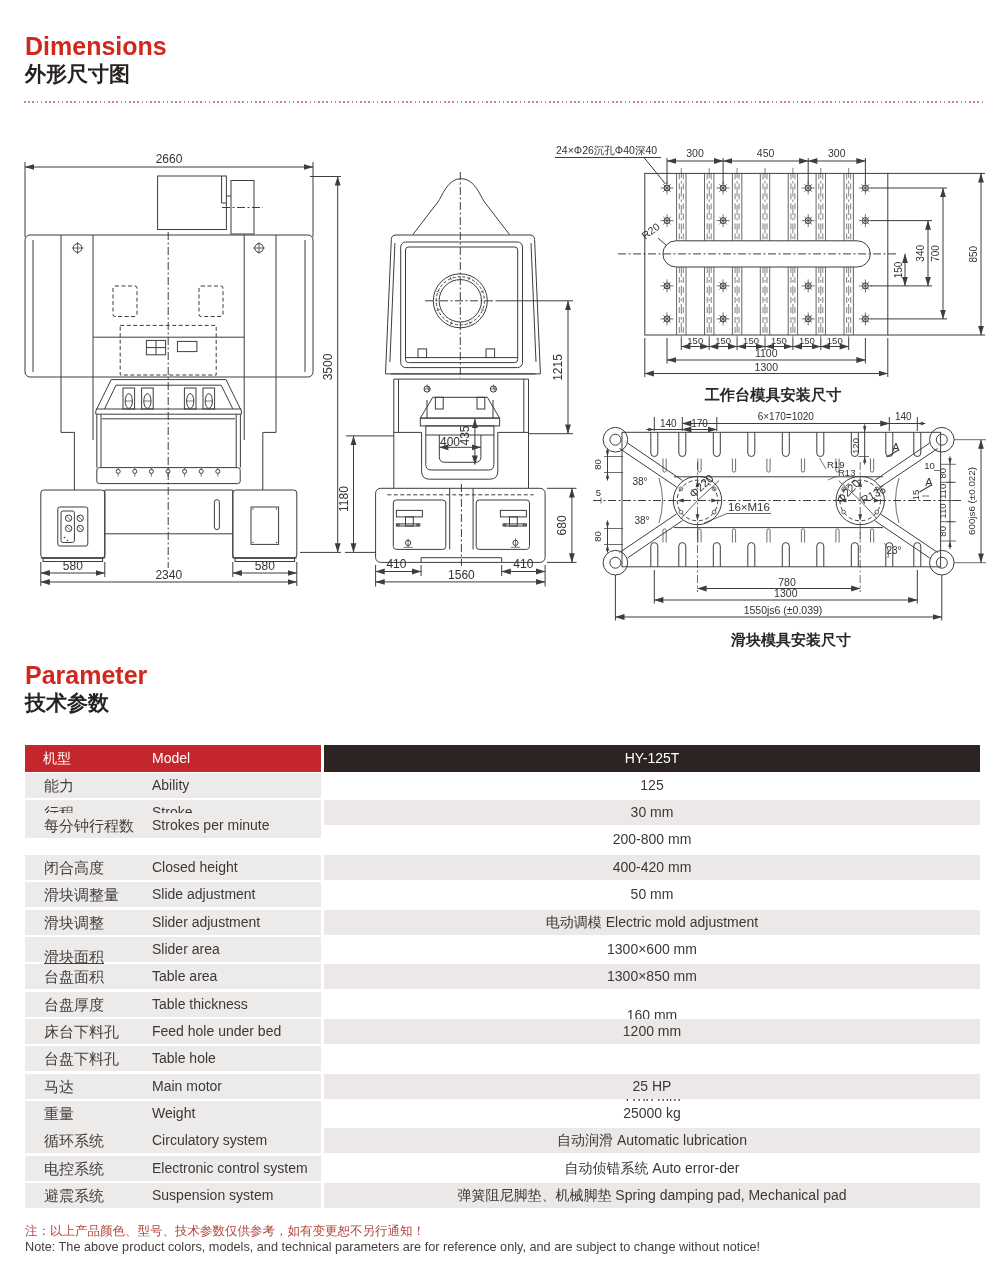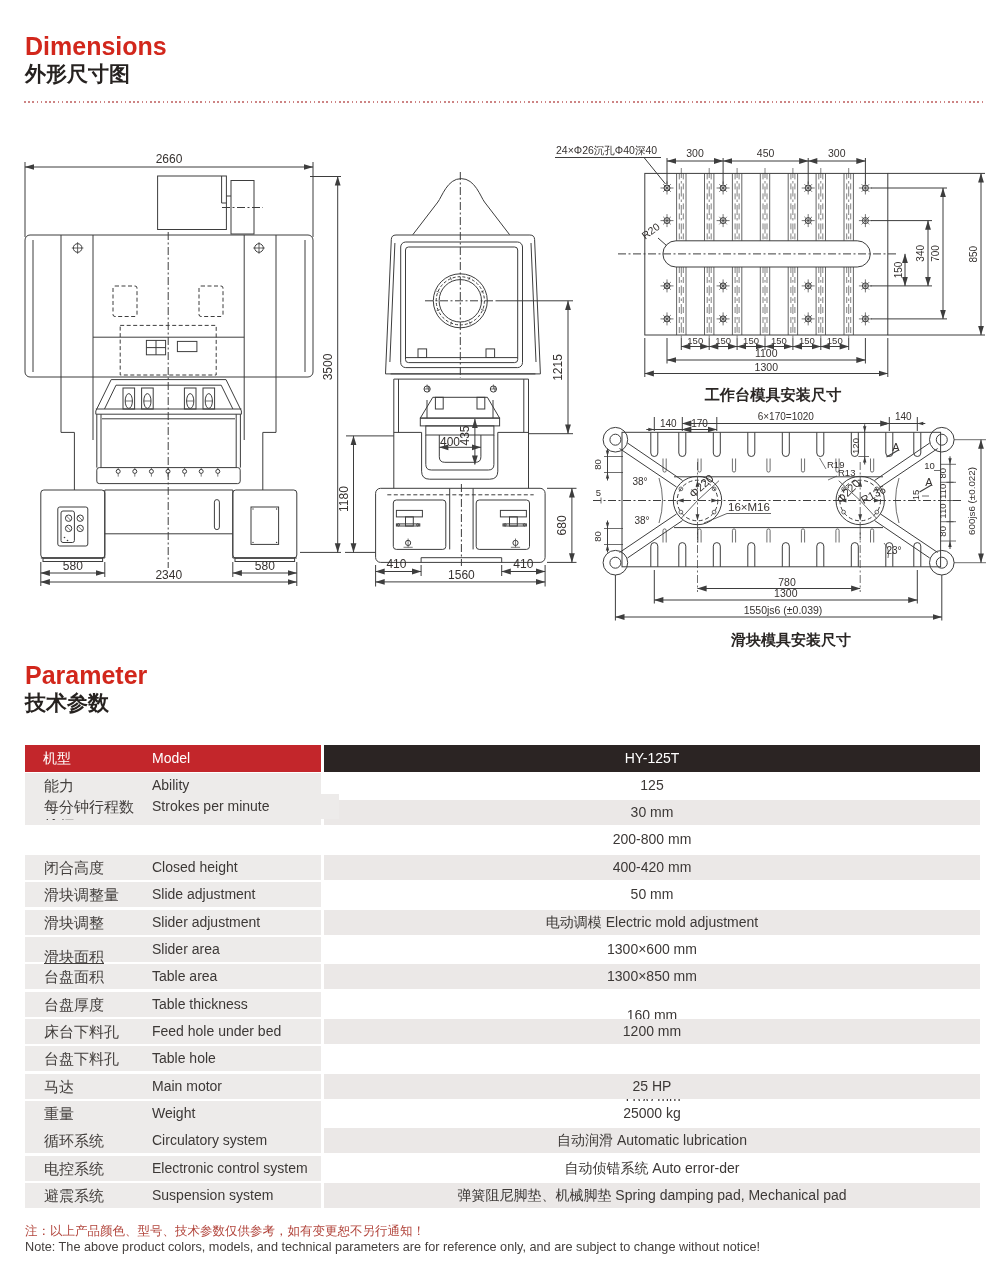--- a/index.html
+++ b/index.html
@@ -776,21 +776,21 @@
         <span class="en" style="top:4px;">Ability</span>
       </div>
 <div class="row-v" style="top:772.7px;height:25.3px;line-height:25.3px;background:#ffffff;">125</div>
 
 <div class="row-l" style="top:800.1px;height:25.3px;">
         <span class="cn" style="top:4px;">行程</span>
         <span class="en" style="top:4px;">Stroke</span>
       </div>
 <div class="row-v" style="top:800.1px;height:25.3px;line-height:25.3px;background:#ebe8e7;">30 mm</div>
 
-<div class="row-l" style="top:794px;height:25px;padding-left:18px;">
+<div class="row-l" style="top:813px;height:25px;">
         <span class="cn" style="top:4px;">每分钟行程数</span>
         <span class="en" style="top:4px;">Strokes per minute</span>
       </div>
 <div class="row-v" style="top:827.4px;height:25.3px;line-height:25.3px;background:#ffffff;">200-800 mm</div>
 
 <div class="row-l" style="top:854.8px;height:25.3px;">
         <span class="cn" style="top:4px;">闭合高度</span>
         <span class="en" style="top:4px;">Closed height</span>
       </div>
 <div class="row-v" style="top:854.8px;height:25.3px;line-height:25.3px;background:#ebe8e7;">400-420 mm</div>

